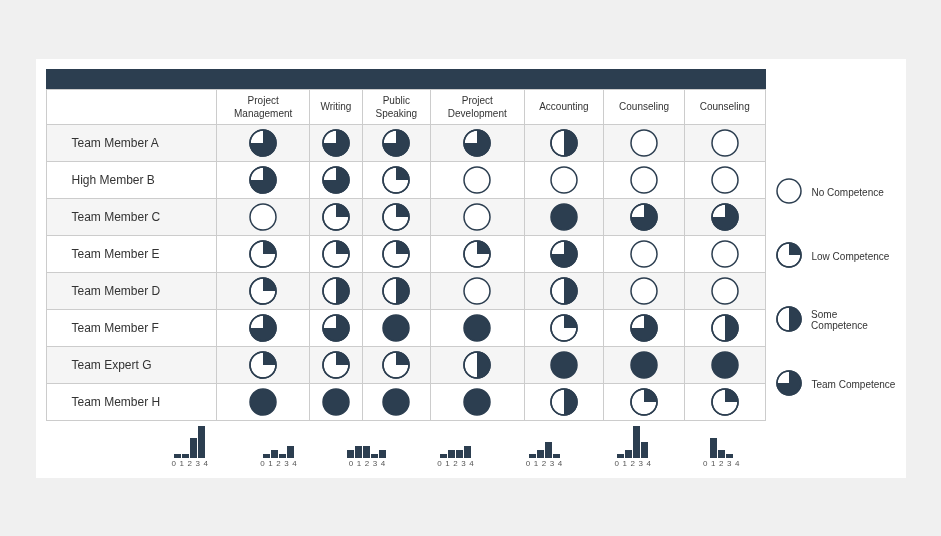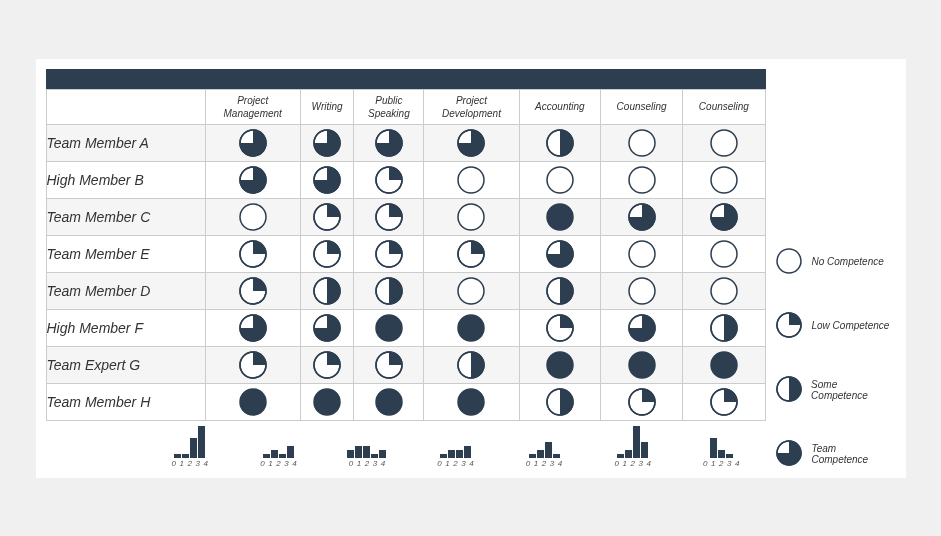--- a/index.html
+++ b/index.html
@@ -39,40 +39,39 @@
     }
     table.main-table th {
       background: #fff;
       font-weight: normal;
       font-size: 10px;
       line-height: 1.3;
       color: #333;
     }
     table.main-table td.row-label {
       text-align: left;
-      padding-left: 0;
-      font-size: 14px;
+      padding-left: 25px;
+      font-size: 12px;
       color: #333;
       white-space: nowrap;
       min-width: 100px;
     }
     .pie-cell {
       display: flex;
       justify-content: center;
       align-items: center;
     }
     svg.pie {
       width: 28px;
       height: 28px;
     }
     
     .layout {
       display: flex;
-      align-items: flex-end;
-      font-style: italic;
+      align-items: center;
     }
     .table-area {
       flex: 1;
     }
     .legend-area {
       width: 130px;
       padding-left: 10px;
       display: flex;
       flex-direction: column;
       justify-content: space-around;
@@ -451,21 +450,21 @@
               </td>
               <td>
                 <div class="pie-cell">
                   <svg width="28" height="28" class="pie">
       <circle cx="14" cy="14" r="13" fill="#fff" stroke="#2c3e50" stroke-width="1.5"></circle>
     </svg>
                 </div>
               </td>
             </tr>
             <tr>
-              <td class="row-label">High Member F</td>
+              <td class="row-label">Team Member F</td>
               <td>
                 <div class="pie-cell">
                   <svg width="28" height="28" class="pie">
     <circle cx="14" cy="14" r="13" fill="#fff" stroke="#2c3e50" stroke-width="1.5"></circle>
     <path d="M14,14 L14,1 A13,13 0 1,1 1,14.000000000000002 Z" fill="#2c3e50"></path>
     <circle cx="14" cy="14" r="13" fill="none" stroke="#2c3e50" stroke-width="1.5"></circle>
   </svg>
                 </div>
               </td>
               <td>

